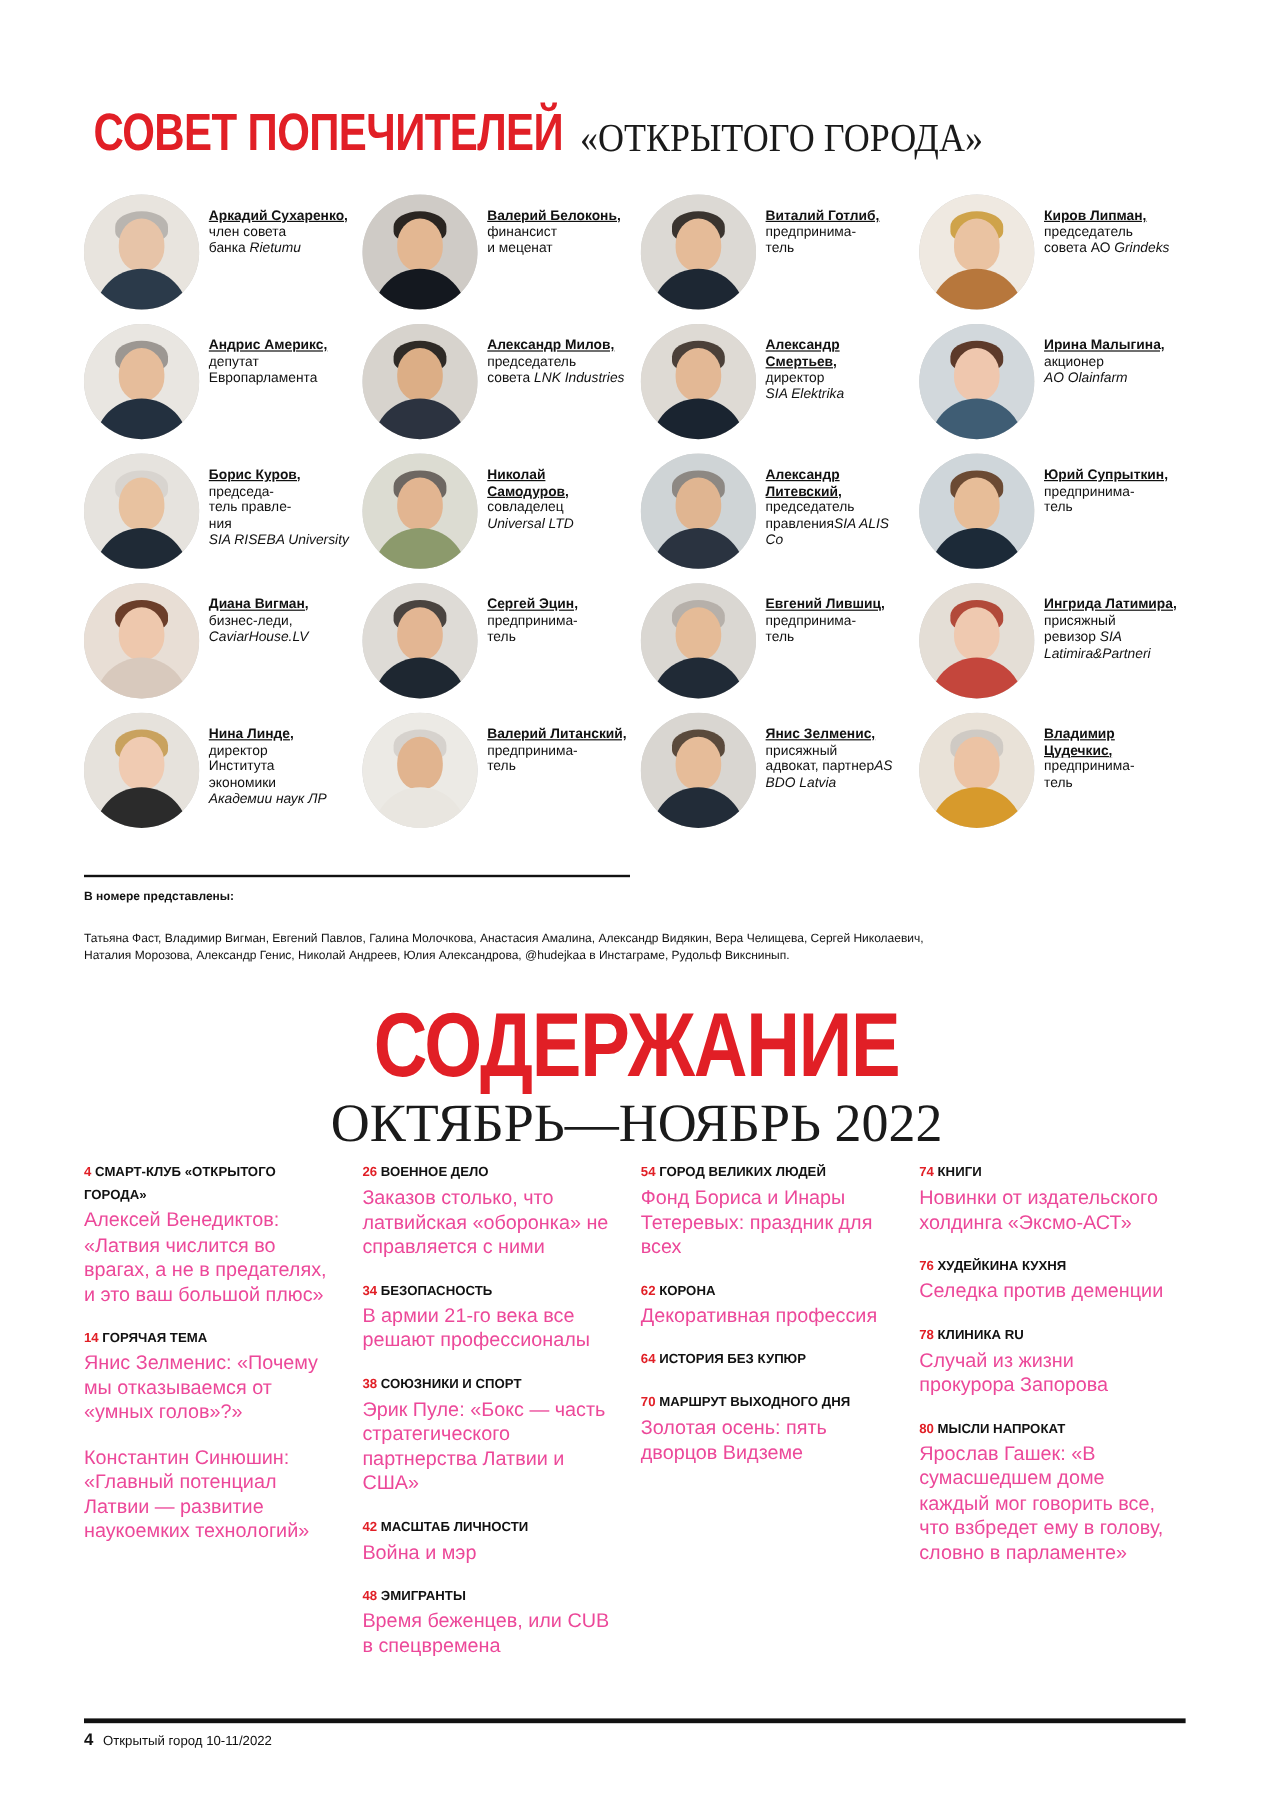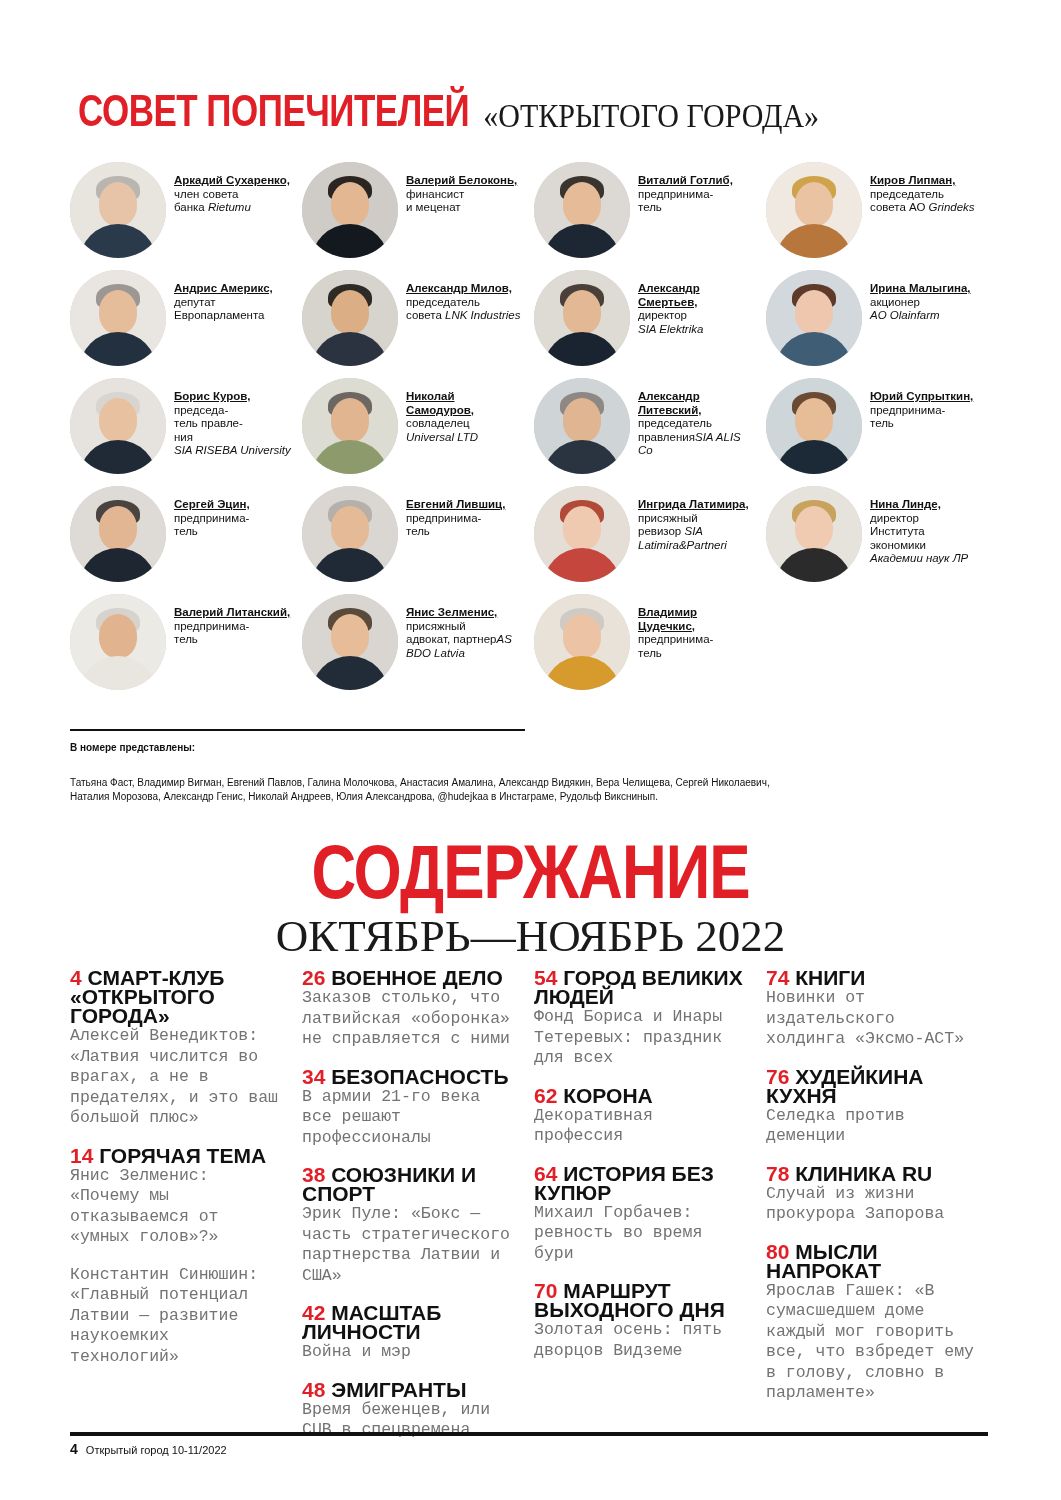--- a/index.html
+++ b/index.html
@@ -110,27 +110,27 @@
   }
   .toc{
     position:absolute;top:968px;left:70px;width:930px;
     display:grid;grid-template-columns:repeat(4,232px);
     column-gap:0;
   }
   .toc-col{padding-right:22px;box-sizing:border-box;}
   .toc-item{margin-bottom:17px;}
   .toc-head{
     font-family:"Liberation Sans", sans-serif;
-    font-weight:bold;font-size:21px;line-height:19px;
+    font-weight:bold;font-size:11px;line-height:19px;
     color:#111;
   }
   .toc-num{color:#e11f26;}
   .toc-body{
-    font-family:Liberation Mono, monospace;
-    font-size:16.5px;line-height:20.5px;color:#737373;margin-top:1px;
+    font-family:Liberation Sans, sans-serif;
+    font-size:16.5px;line-height:20.5px;color:#ec4899;margin-top:1px;
   }
   
   .footer-rule{
     position:absolute;left:70px;top:1432px;width:918px;height:4px;background:#111;
   }
   .footer{
     position:absolute;left:70px;top:1441px;
     font-family:"Liberation Sans", sans-serif;
     font-size:11px;color:#111;
   }
@@ -247,20 +247,29 @@
         <div class="ptext"><b>Александр Литевский,</b><br>председатель<br>правления<i>SIA ALIS Co</i></div>
       </div>
       <div class="person">
         <div class="avatar">
           <div class="bg" style="background:#cfd6da"></div>
           <div class="hair" style="background:#6b4a33"></div>
           <div class="head" style="background:#e7bd98"></div>
           <div class="body" style="background:#1c2a38"></div>
         </div>
         <div class="ptext"><b>Юрий Супрыткин,</b><br>предпринима-<br>тель</div>
+      </div>
+      <div class="person">
+        <div class="avatar">
+          <div class="bg" style="background:#e8ded5"></div>
+          <div class="hair" style="background:#6b3e2a"></div>
+          <div class="head" style="background:#eec8ad"></div>
+          <div class="body" style="background:#d8c9bd"></div>
+        </div>
+        <div class="ptext"><b>Диана Вигман,</b><br>бизнес-леди,<br><i>CaviarHouse.LV</i></div>
       </div>
       <div class="person">
         <div class="avatar">
           <div class="bg" style="background:#dedbd6"></div>
           <div class="hair" style="background:#4a4440"></div>
           <div class="head" style="background:#e3b693"></div>
           <div class="body" style="background:#1e2731"></div>
         </div>
         <div class="ptext"><b>Сергей Эцин,</b><br>предпринима-<br>тель</div>
       </div>
@@ -369,21 +378,20 @@
         <div class="toc-item">
           <div class="toc-head"><span class="toc-num">54</span> ГОРОД ВЕЛИКИХ ЛЮДЕЙ</div>
           <div class="toc-body">Фонд Бориса и Инары Тетеревых: праздник для всех</div>
         </div>
         <div class="toc-item">
           <div class="toc-head"><span class="toc-num">62</span> КОРОНА</div>
           <div class="toc-body">Декоративная профессия</div>
         </div>
         <div class="toc-item">
           <div class="toc-head"><span class="toc-num">64</span> ИСТОРИЯ БЕЗ КУПЮР</div>
-          <div class="toc-body">Михаил Горбачев: ревность во время бури</div>
         </div>
         <div class="toc-item">
           <div class="toc-head"><span class="toc-num">70</span> МАРШРУТ ВЫХОДНОГО ДНЯ</div>
           <div class="toc-body">Золотая осень: пять дворцов Видземе</div>
         </div>
       </div>
       <div class="toc-col">
         <div class="toc-item">
           <div class="toc-head"><span class="toc-num">74</span> КНИГИ</div>
           <div class="toc-body">Новинки от издательского холдинга «Эксмо-АСТ»</div>

